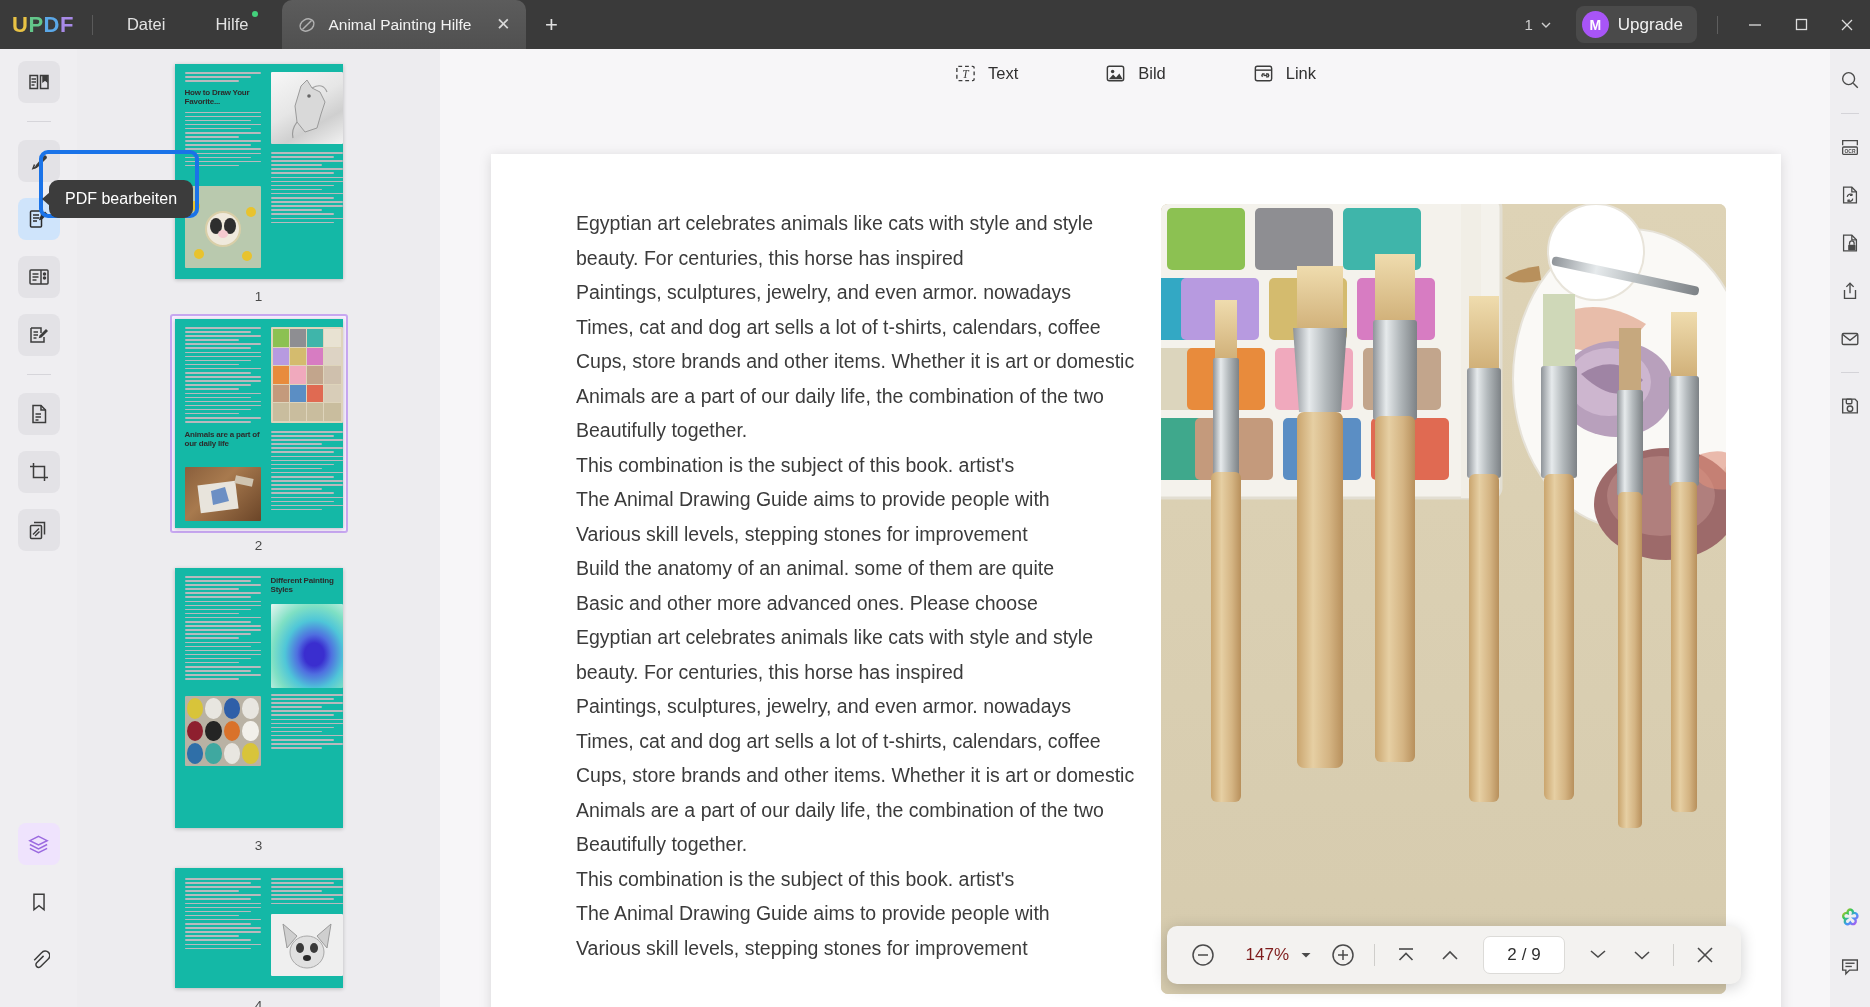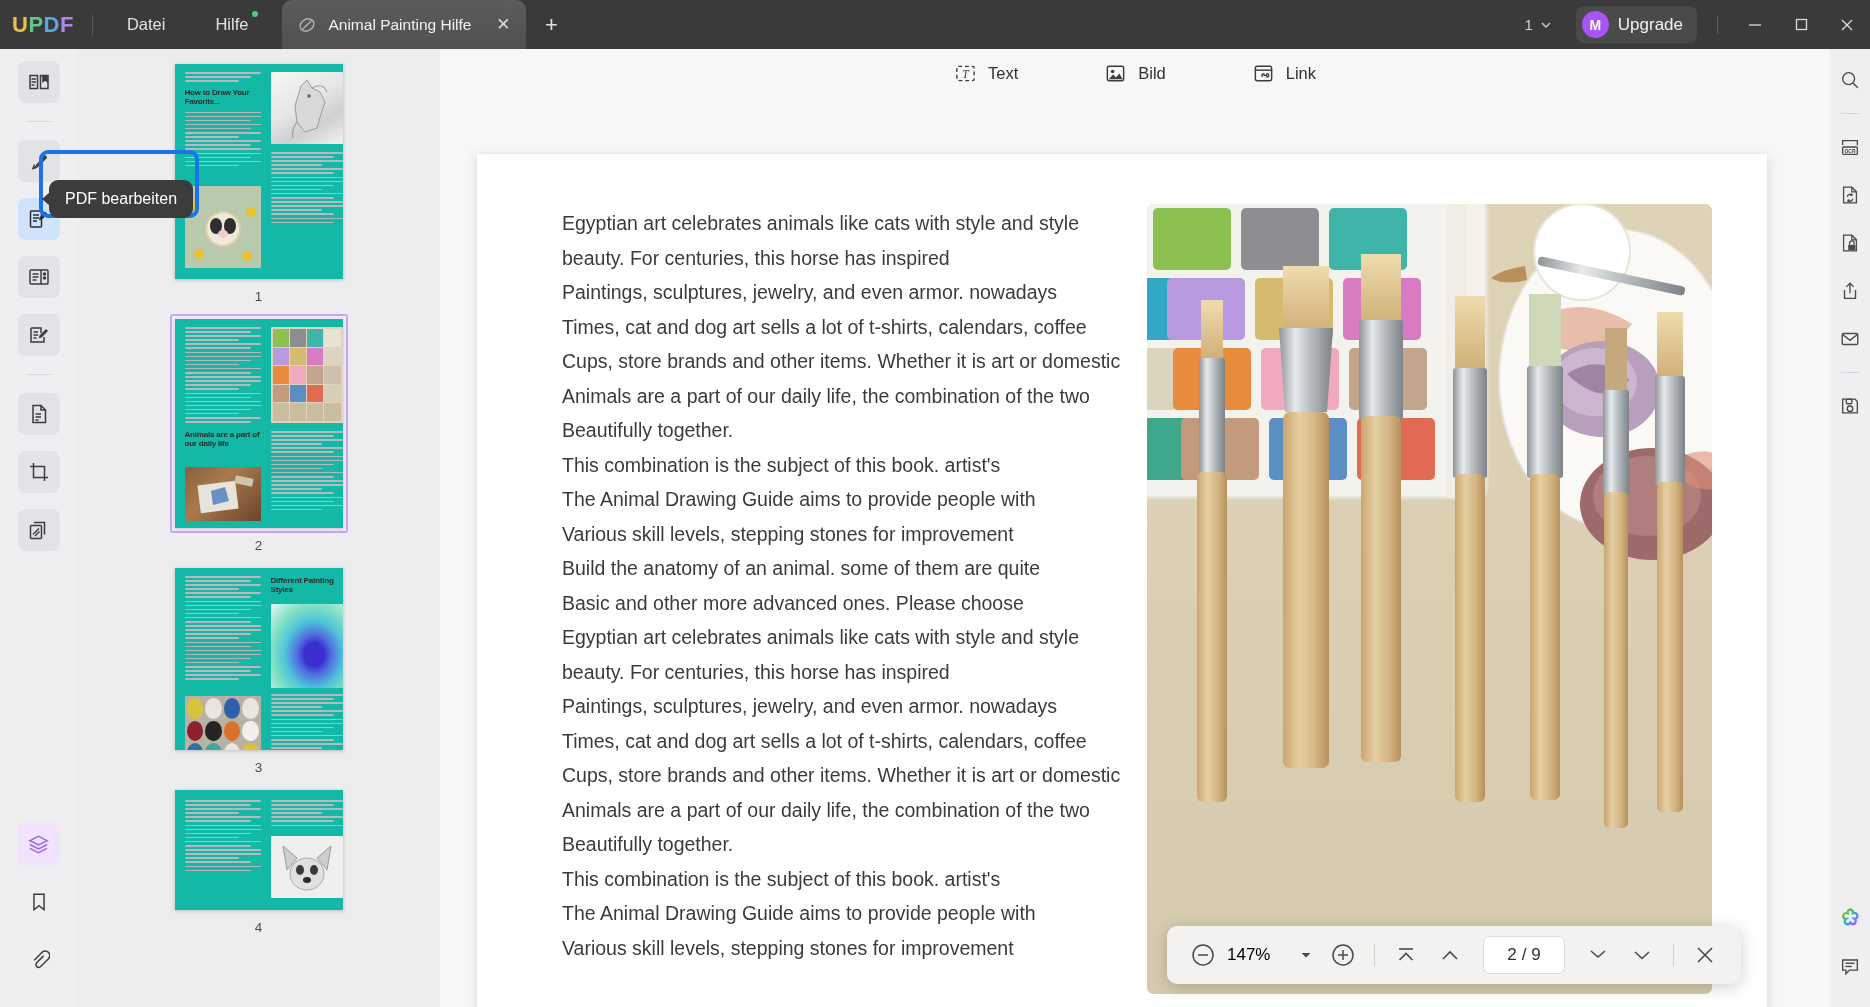--- a/index.html
+++ b/index.html
@@ -106,21 +106,21 @@
   .viewer {
     position:absolute; top:49px; left:440px; width:1390px; height:958px;
     background:#f7f6f8;
   }
   .edit-toolbar {
     height:49px; display:flex; align-items:center; justify-content:center; gap:60px;
   }
   .et-item { display:flex; align-items:center; gap:11px; padding:6px 13px; border-radius:6px; }
   .et-label { font-size:16.5px; color:#313131; }
 
-  .page-scroll { position:absolute; top:49px; left:2px; width:1390px; height:909px; overflow:hidden; }
+  .page-scroll { position:absolute; top:49px; left:16px; width:1390px; height:909px; overflow:hidden; }
   .page {
     position:absolute; top:56px; left:35px; width:1290px; height:1010px;
     background:#fff; box-shadow:0 2px 12px rgba(0,0,0,.13);
   }
   .page-text {
     position:absolute; left:85px; top:52px; width:540px;
     font-size:19.5px; color:#3b3b3b; line-height:34.5px;
   }
   .page-text p { white-space:nowrap; }
 
@@ -129,21 +129,21 @@
     border-radius:7px; overflow:hidden; background:#ded4bb;
   }
 
   
   .bottombar {
     position:absolute; left:727px; bottom:23px; height:58px;
     background:#f3f2f0; border-radius:10px; box-shadow:0 3px 16px rgba(0,0,0,.20);
     display:flex; align-items:center; padding:0 16px; gap:4px; z-index:30;
   }
   .bb-btn { width:40px; height:40px; display:flex; align-items:center; justify-content:center; border-radius:6px; color:#4a4a4a; }
-  .bb-zoom { font-size:17px; color:#000000; min-width:62px; text-align:left; }
+  .bb-zoom { font-size:17px; color:#7f1d1d; min-width:62px; text-align:right; }
   .bb-caret { width:26px; height:34px; display:flex; align-items:center; justify-content:center; }
   .bb-sep { width:1px; height:22px; background:#cfcecb; margin:0 7px; }
   .bb-page {
     background:#fff; border:1px solid #dcdbd8; border-radius:7px;
     height:38px; min-width:82px; display:flex; align-items:center; justify-content:center;
     font-size:17px; color:#2f2f2f; margin:0 9px; gap:5px;
   }
 
   
   .rightrail {
@@ -483,21 +483,21 @@
                 </svg>
               </div>
             </div>
           </div>
         </div>
         <div class="thumb-num">2</div>
       </div>
 
       <div class="thumb-wrap">
         <div class="thumb-frame">
-          <div class="thumb-page" style="height:182px;">
+          <div class="thumb-page" style="height:260px;">
             <div class="mp">
               <div class="mp-col" style="left:10px; top:8px; width:76px;">
                 <div class="mline l"></div>
                   <div class="mline m"></div>
                   <div class="mline l"></div>
                   <div class="mline s"></div>
                 <div class="mline l"></div>
                   <div class="mline m"></div>
                   <div class="mline l"></div>
                   <div class="mline l"></div>

